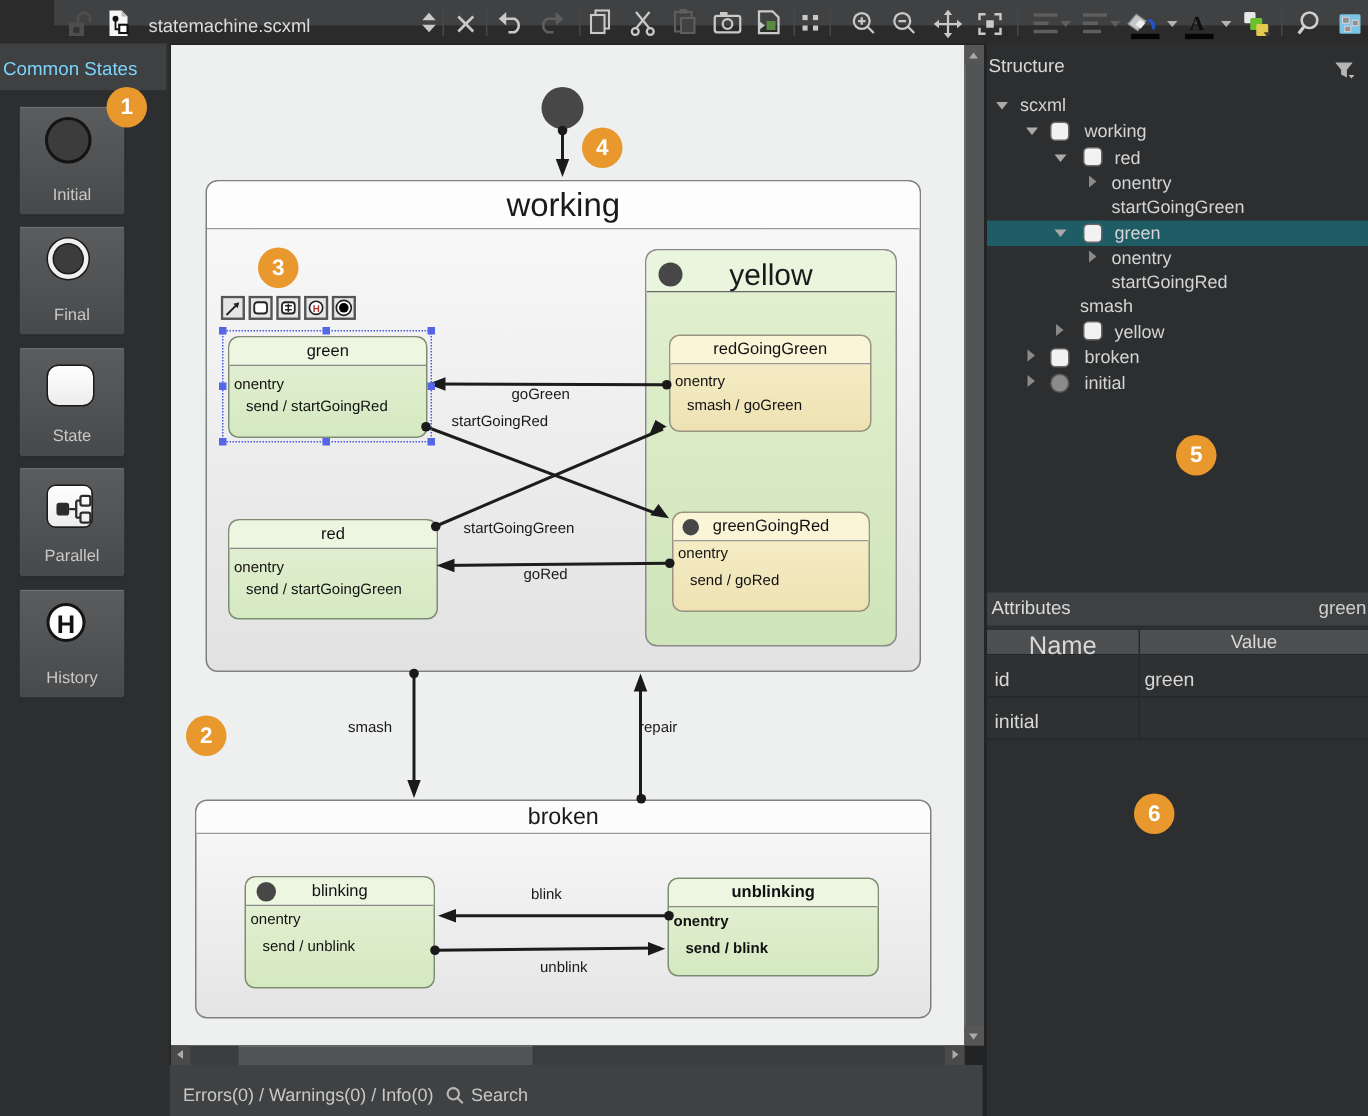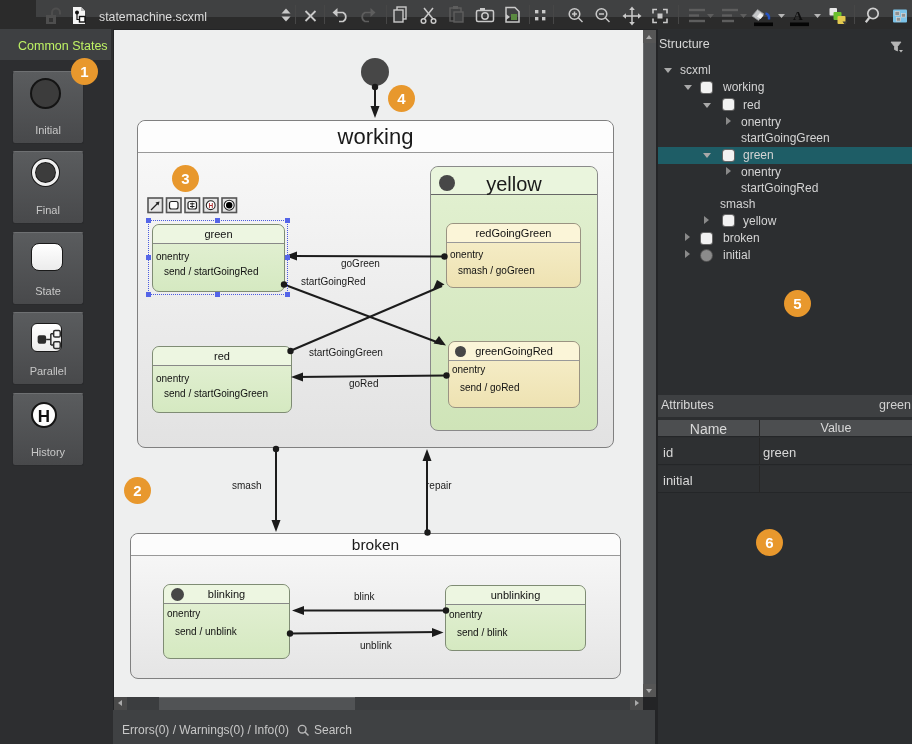--- a/index.html
+++ b/index.html
@@ -2,21 +2,21 @@
 <html><head>
 <meta charset="utf-8">
 <style>
 * { margin:0; padding:0; box-sizing:border-box; }
 html,body { width:912px; height:744px; overflow:hidden; background:#2b2b2b;
   font-family:"Liberation Sans", sans-serif; }
 .abs { position:absolute; }
 #toolbar { position:absolute; left:0; top:0; width:912px; height:17px; background:#404142;margin-left:36px; }
 #leftpanel { position:absolute; left:0; top:29px; width:113px; height:715px; background:#2d2e30; }
 #lphead { position:absolute; left:0; top:0; width:111px; height:31px; background:#3e4042;
-  color:#bef264; font-size:12.5px; line-height:35px; padding-left:18px; }
+  color:#7dd3fc; font-size:12.5px; line-height:35px; padding-left:2px; }
 .palbtn { position:absolute; left:12px; width:72px; height:73px;
   background:linear-gradient(#5a5c5e,#48494b); border:1px solid #2a2b2d; border-top-color:#6e7072; border-radius:3px; }
 .palbtn .lbl { position:absolute; left:0; right:0; bottom:7px; text-align:center;
   color:#c8c8c8; font-size:11px; }
 #canvascol { position:absolute; left:113px; top:29px; width:545px; height:715px; background:#232426; }
 #canvas { position:absolute; left:1px; top:1px; width:529px; height:667px;
   background:#eeefef; overflow:hidden; }
 #vscroll { position:absolute; left:530px; top:1px; width:13px; height:667px; background:#4b4d4f; }
 #hscroll { position:absolute; left:1px; top:668px; width:529px; height:13px; background:#3b3d3f; }
 #statusbar { position:absolute; left:0; top:681px; width:542px; height:34px; background:#3f4143;
@@ -262,21 +262,21 @@
         font-size:15.5px; color:#1a1a1a; line-height:21px;">broken</div>
     </div>
 
     <div class="state broke" style="left:49px; top:554px; width:127px; height:75px;">
       <div class="ttl">blinking</div>
       <div class="onentry">onentry</div>
       <div class="send">send / unblink</div>
       <div class="abs" style="left:7px; top:3px; width:13px; height:13px; border-radius:50%; background:#474747;"></div>
     </div>
 
-    <div class="state broke" style="left:331px; top:555px; width:141px; height:66px;">
+    <div class="state broke" style="left:331px; top:555px; width:141px; height:66px;font-weight:bold;">
       <div class="ttl">unblinking</div>
       <div class="onentry">onentry</div>
       <div class="send">send / blink</div>
     </div>
 
     <div class="abs" style="left:247px; top:28px; width:28px; height:28px; border-radius:50%; background:#474747;"></div>
 
     <div class="abs" style="left:34px; top:190px; width:140px; height:75px;
       border:1px dotted #4a5ae0; z-index:6;"></div>
 
@@ -415,21 +415,21 @@
   <div class="abs" style="left:27px; top:221px; width:0; height:0; border-top:4.5px solid transparent; border-bottom:4.5px solid transparent; border-left:5.5px solid #8a8a8a;"></div>
   <div class="abs" style="left:43px; top:220.5px; width:11px; height:11px; background:#8b8b8b; border-radius:50%; box-shadow:0 0 0 1px #555;"></div>
   <div class="abs" style="left:65px; top:218px; color:#d4d4d4; font-size:12px; line-height:16px;">initial</div>
   </div>
 
   <div class="abs" style="left:0; top:366px; width:254px; height:22px; background:#3e4042;">
     <div class="abs" style="left:3px; top:3px; color:#d8d8d8; font-size:12.5px;">Attributes</div>
     <div class="abs" style="right:1px; top:3px; color:#d0d0d0; font-size:12.5px;">green</div>
   </div>
   <div class="abs" style="left:0; top:391px; width:254px; height:17px; background:#4c4e50; border-bottom:1px solid #242628;">
-    <div class="abs" style="left:0; top:1px; width:101px; text-align:center; color:#d8d8d8; font-size:14px;">Name</div>
+    <div class="abs" style="left:0; top:1px; width:101px; text-align:center; color:#d8d8d8; font-size:17px;">Name</div>
     <div class="abs" style="left:102px; top:1px; width:152px; text-align:center; color:#d8d8d8; font-size:12.5px;">Value</div>
     <div class="abs" style="left:101px; top:0; width:1px; height:17px; background:#282828;"></div>
   </div>
   <div class="abs" style="left:0; top:409px; width:254px; height:27px; background:#2e3032; border-bottom:1px solid #242628;">
     <div class="abs" style="left:5px; top:7px; color:#d8d8d8; font-size:13px;">id</div>
     <div class="abs" style="left:105px; top:7px; color:#d8d8d8; font-size:13px;">green</div>
     <div class="abs" style="left:101px; top:0; width:1px; height:27px; background:#262626;"></div>
   </div>
   <div class="abs" style="left:0; top:437px; width:254px; height:27px; background:#2e3032; border-bottom:1px solid #242628;">
     <div class="abs" style="left:5px; top:7px; color:#d8d8d8; font-size:13px;">initial</div>

